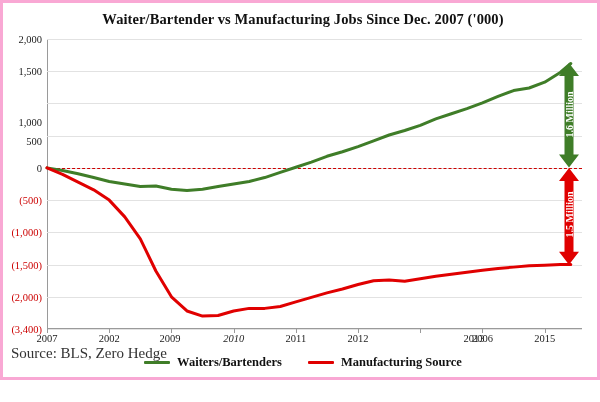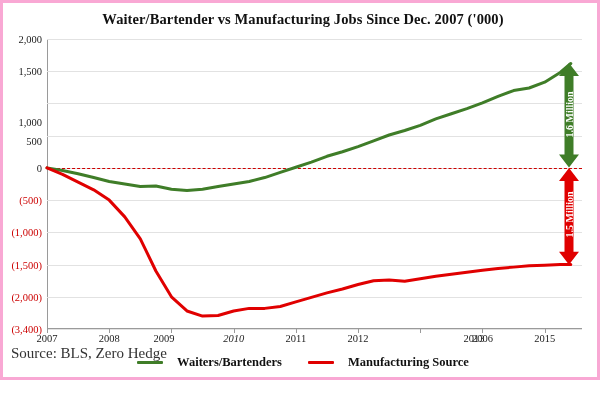--- a/index.html
+++ b/index.html
@@ -116,21 +116,21 @@
     left: 0;
     width: 600px;
     display: flex;
     justify-content: center;
     align-items: center;
     gap: 26px;
   }
   .legend-item {
     display: flex;
     align-items: center;
-    gap: 14px;
+    gap: 7px;
     font-size: 12.5px;
     font-weight: bold;
     color: #111111;
   }
   .legend-swatch {
     width: 26px;
     height: 3.5px;
     border-radius: 1px;
   }
   #source-note {
@@ -171,23 +171,23 @@
         <div class="ytick-label neg" style="top: 161.111px;">(500)</div>
         <div class="ytick-label neg" style="top: 193.333px;">(1,000)</div>
         <div class="ytick-label neg" style="top: 225.556px;">(1,500)</div>
         <div class="ytick-label neg" style="top: 257.778px;">(2,000)</div>
         <div class="ytick-label neg" style="top: 290px;">(3,400)</div>
       </div>
     <div id="xtick-labels">
         <div class="xtick-mark" style="left: 0px;"></div>
         <div class="xtick-label" style="left: 0px;">2007</div>
         <div class="xtick-mark" style="left: 62.2093px;"></div>
-        <div class="xtick-label" style="left: 62.2093px;">2008</div>
+        <div class="xtick-label" style="left: 62.2093px;">2002</div>
         <div class="xtick-mark" style="left: 124.419px;"></div>
-        <div class="xtick-label" style="left: 117px;">2009</div>
+        <div class="xtick-label" style="left: 123px;">2009</div>
         <div class="xtick-mark" style="left: 186.628px;"></div>
         <div class="xtick-label" style="left: 186.628px; font-style: italic;">2010</div>
         <div class="xtick-mark" style="left: 248.837px;"></div>
         <div class="xtick-label" style="left: 248.837px;">2011</div>
         <div class="xtick-mark" style="left: 311.047px;"></div>
         <div class="xtick-label" style="left: 311.047px;">2012</div>
         <div class="xtick-mark" style="left: 373.256px;"></div>
         <div class="xtick-label" style="left: 379px; margin-left: 48px;">2013</div>
         <div class="xtick-mark" style="left: 435.465px;"></div>
         <div class="xtick-label" style="left: 435.465px;">2006</div>

